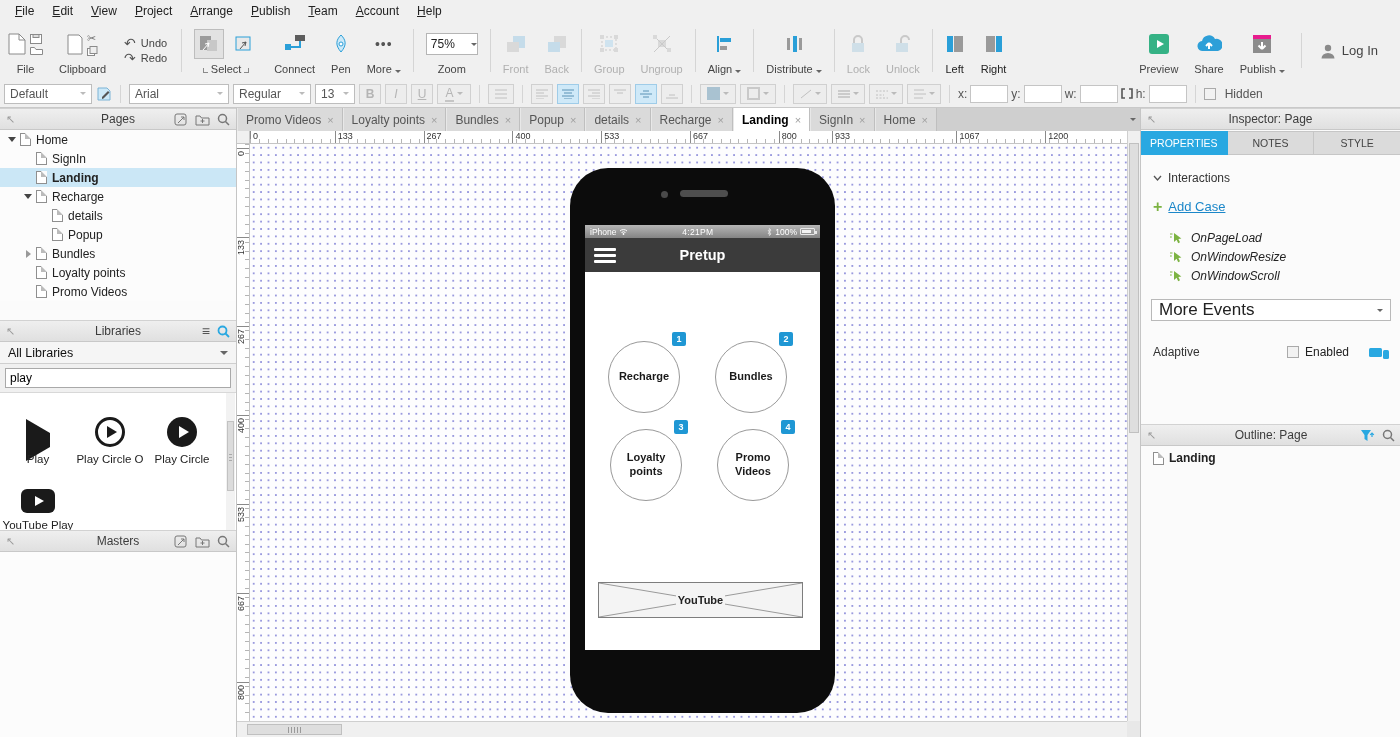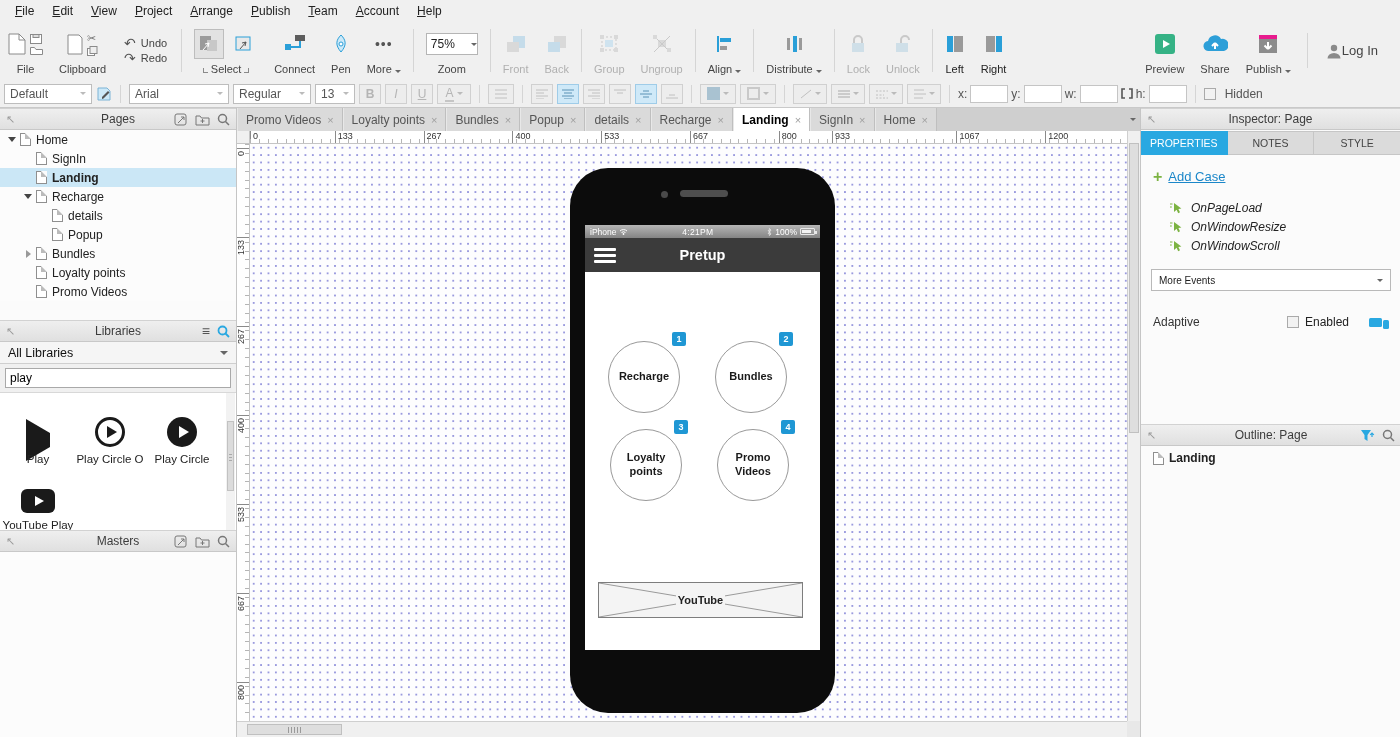--- a/index.html
+++ b/index.html
@@ -25,21 +25,21 @@
   .selbox { width:30px; height:30px; display:flex; align-items:center; justify-content:center; border:1px solid transparent; }
   .selbox.on { background:#e2e2e2; border-color:#bdbdbd; }
   .corner { display:inline-block; width:5px; height:5px; border:1px solid #8a8a8a; vertical-align:middle; }
   .corner.bl { border-top:none; border-right:none; }
   .corner.br { border-top:none; border-left:none; }
   .zoombox { width:52px; height:22px; background:#fff; border:1px solid #b5b5b5; display:flex; align-items:center; justify-content:space-between; padding:0 4px; font-size:12px; color:#222;gap:16px; }
   .caret { display:inline-block; width:0; height:0; border-left:4px solid transparent; border-right:4px solid transparent; border-top:4px solid #666; }
   .caret.small { border-left-width:3px; border-right-width:3px; border-top-width:3px; }
   .caret.dis { border-top-color:#bbb; }
   .spacer { flex:1; }
-  .login { display:flex; align-items:center; padding:0 22px 0 10px; color:#444; font-size:13px; }
+  .login { display:flex; align-items:center; gap:6px; padding:0 22px 0 10px; color:#444; font-size:13px; }
 
   
   .stylebar { position:absolute; left:0; top:80px; width:1400px; height:28px; background:#f0f0f0; border-bottom:1px solid #c9c9c9; display:flex; align-items:center; padding:0 4px; gap:4px; }
   .sselect { height:20px; background:#fff; border:1px solid #bdbdbd; display:flex; align-items:center; justify-content:space-between; padding:0 5px; color:#555; font-size:12px; }
   .sbtn { height:20px; min-width:22px; border:1px solid #d0d0d0; background:#ededed; display:flex; align-items:center; justify-content:center; gap:3px; color:#b5b5b5; font-size:12px; }
   .sbtn.hl { background:#cfe9f8; border-color:#9fcce8; color:#555; }
   .ssep { width:1px; height:18px; background:#d5d5d5; margin:0 4px; }
   .coord { display:flex; align-items:center; gap:3px; color:#555; }
   .coord input { width:38px; height:18px; border:1px solid #c5c5c5; background:#fff; }
   .chk { width:12px; height:12px; border:1px solid #aaa; background:#f2f2f2; display:inline-block; }
@@ -128,21 +128,21 @@
   .itabs { position:absolute; left:0; top:23px; width:260px; height:24px; display:flex; }
   .itab { flex:1; display:flex; align-items:center; justify-content:center; background:#dbdbdb; border:1px solid #c6c6c6; border-left:none; color:#444; font-size:10.5px; }
   .itab.active { background:var(--accent); color:#fff; border-color:var(--accent); }
   .isection { position:absolute; left:0; top:47px; width:260px; }
   .inter-row { display:flex; align-items:center; gap:6px; padding:16px 12px 0; color:#333; font-size:12px; }
   .addcase { display:flex; align-items:center; gap:6px; padding:14px 12px 0; }
   .addcase .plus { color:var(--green); font-weight:bold; font-size:16px; line-height:12px; }
   .addcase a { color:var(--link); text-decoration:underline; font-size:13px; }
   .events { padding:14px 0 0 28px;font-style:italic; }
   .evrow { display:flex; align-items:center; gap:8px; height:19px; color:#222; font-size:12px; }
-  .more-events { margin:14px 10px 0; height:22px; background:#fff; border:1px solid #b9b9b9; display:flex; align-items:center; justify-content:space-between; padding:0 7px; color:#222; font-size:10px; }
+  .more-events { margin:14px 10px 0; height:22px; background:#fff; border:1px solid #b9b9b9; display:flex; align-items:center; justify-content:space-between; padding:0 7px; color:#222; font-size:17px; }
   .adaptive-row { display:flex; align-items:center; margin:24px 12px 0; color:#333; }
   .adaptive-row .enlbl { margin-left:auto; margin-right:6px; color:#222; }
   .outline-panel { position:absolute; left:0; top:316px; width:260px; }
   .orow { display:flex; align-items:center; height:20px; padding:4px 0 0 10px; font-weight:bold; color:#222; font-size:12px; }
 
   svg { display:block; }
 </style>
 </head>
 <body>
 
@@ -885,20 +885,26 @@
     <div class="phead">
       <span class="collapse-ar">↖</span>
       <span class="ptitle">Inspector: Page</span>
     </div>
     <div class="itabs" id="itabs">
         <div class="itab active">PROPERTIES</div>
         <div class="itab">NOTES</div>
         <div class="itab">STYLE</div>
       </div>
     <div class="isection">
+      <div class="inter-row">
+        <svg width="9" height="6">
+            <path d="M1 1l3.5 4L8 1" stroke="#555" fill="none" stroke-width="1.3"></path>
+          </svg>
+        <span>Interactions</span>
+      </div>
       <div class="addcase">
         <span class="plus">+</span>
         <a href="#">Add Case</a>
       </div>
       <div class="events" id="events">
           <div class="evrow">
             <span>
               <svg width="14" height="14">
                 <path d="M5 2v9l2.6-2.2 1.6 3.4 1.8-0.9-1.6-3.3 3-0.6z" fill="#7cb342"></path>
                 <path d="M1 3h2.5 M1 6h1.8" stroke="#7cb342" stroke-width="1.2"></path>

